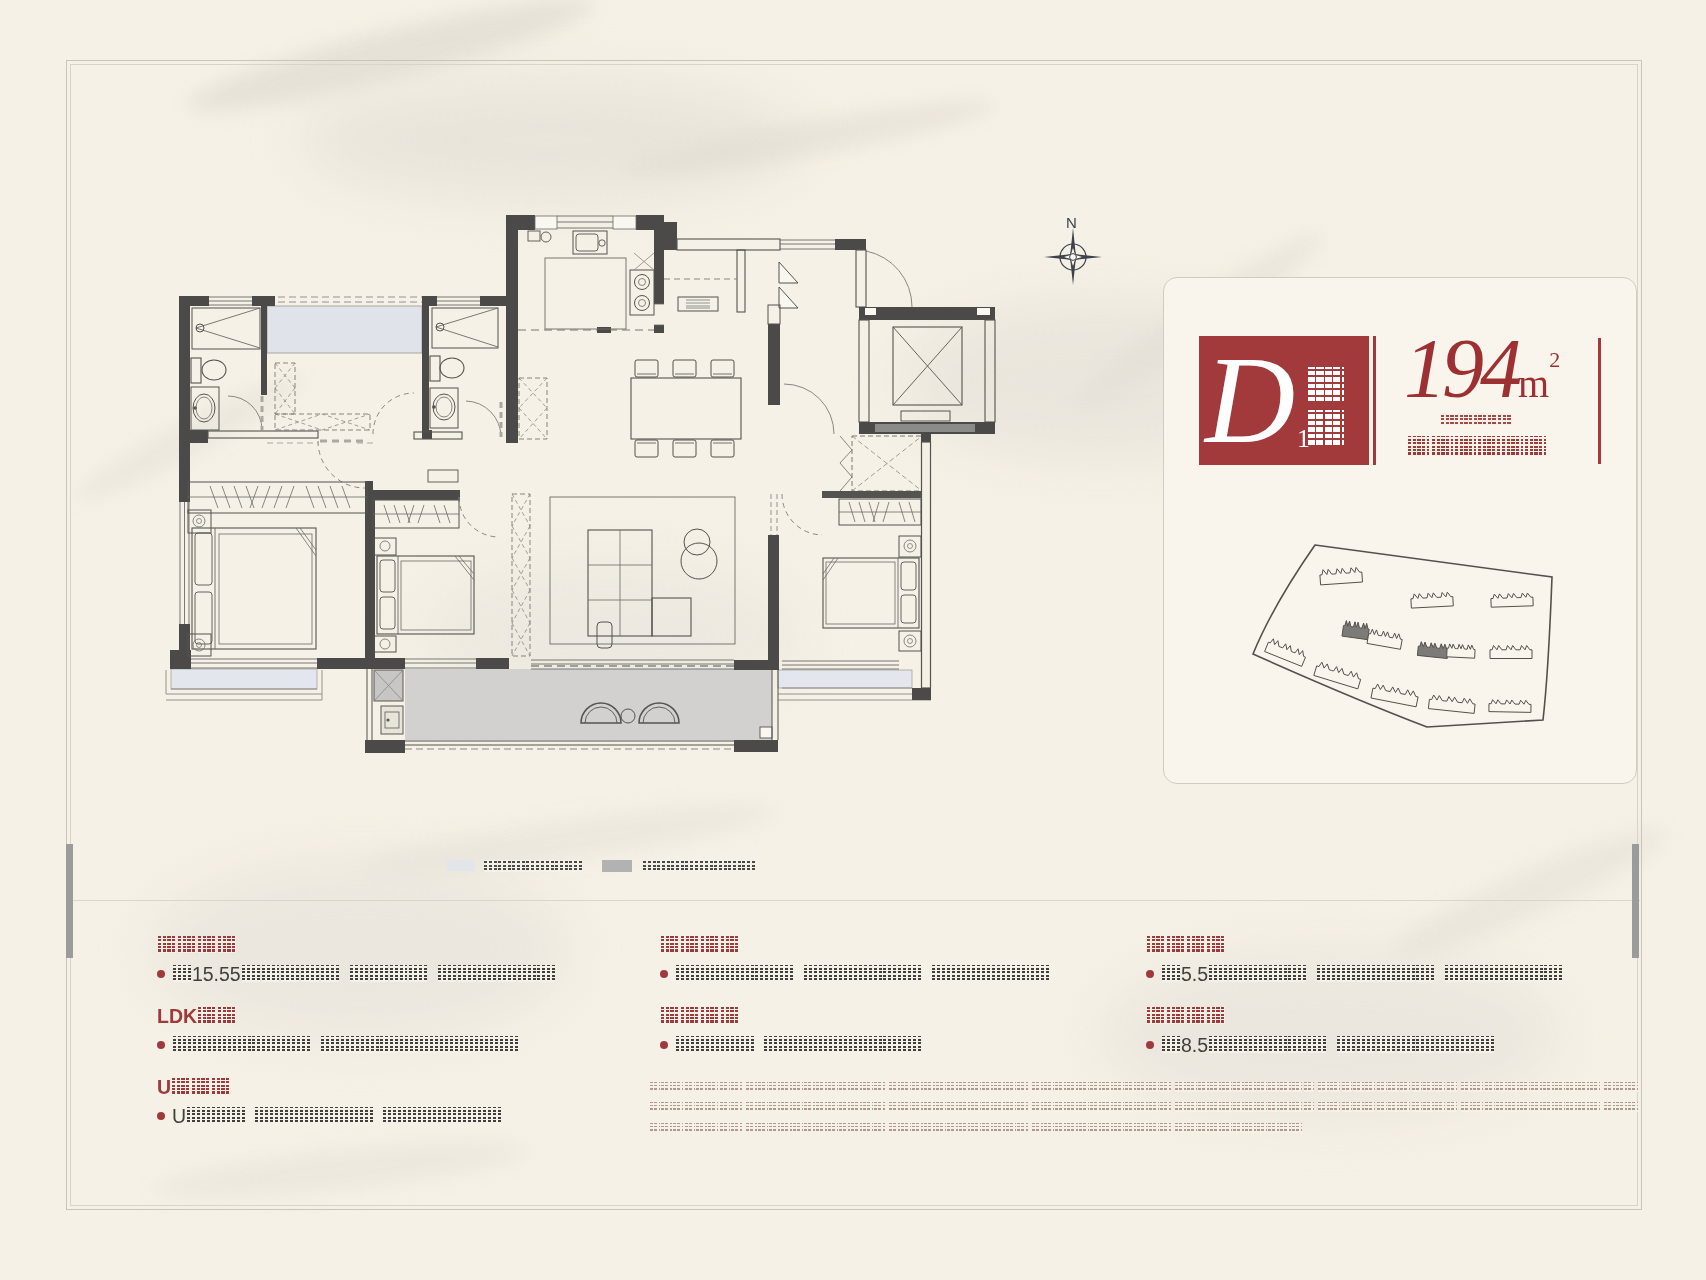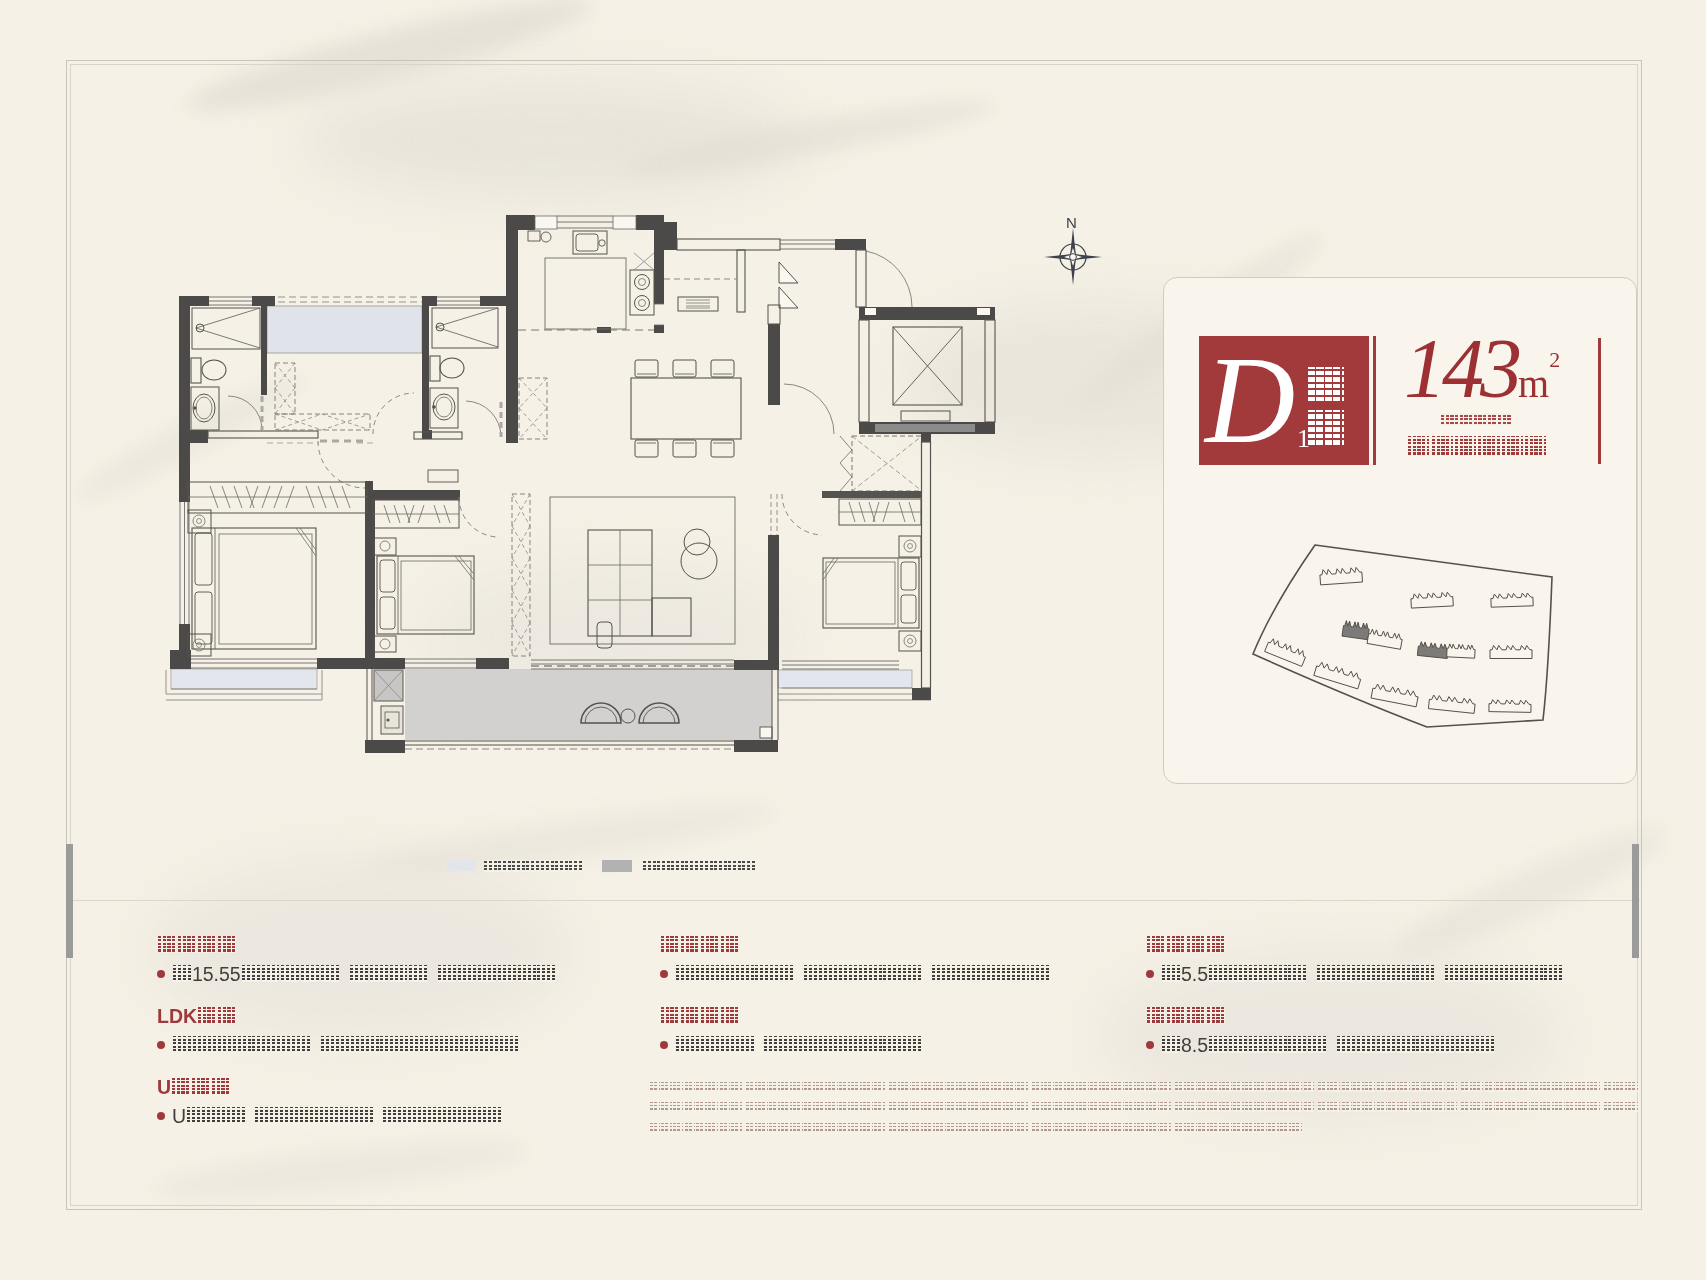--- a/index.html
+++ b/index.html
@@ -54,21 +54,21 @@
 
 <div class="abs" style="left:1205px;top:338px;width:120px;height:125px;color:#fff;font-family:'Liberation Serif',serif;font-style:italic;font-size:125px;line-height:125px;">D</div>
 
 <div class="abs" style="left:1297px;top:424px;color:#fff;font-family:'Liberation Serif',serif;font-size:26px;">1</div>
 
 <div class="abs" style="left:1308px;top:366px;width:40px;color:#fff;font-size:39px;line-height:41px;">
 <span class="zt"></span><span class="zt"></span></div>
 
 <div class="abs" style="left:1373px;top:336px;width:3px;height:129px;background:#a23a3c;"></div>
 
-<div class="abs" style="left:1404px;top:322px;width:200px;height:80px;color:#9c3032;font-family:'Liberation Serif',serif;font-style:italic;font-size:84px;line-height:76px;"><span style="letter-spacing:-4px;">143</span><span style="font-size:40px;font-style:normal;letter-spacing:0;">m</span><sup style="font-size:22px;font-style:normal;vertical-align:30px;letter-spacing:0;">2</sup></div>
+<div class="abs" style="left:1404px;top:322px;width:200px;height:80px;color:#9c3032;font-family:'Liberation Serif',serif;font-style:italic;font-size:84px;line-height:76px;"><span style="letter-spacing:-4px;">194</span><span style="font-size:40px;font-style:normal;letter-spacing:0;">m</span><sup style="font-size:22px;font-style:normal;vertical-align:30px;letter-spacing:0;">2</sup></div>
 
 <div class="abs" style="left:1440px;top:411px;color:#a4484a;font-size:14px;letter-spacing:7px;"><span class="z"></span><span class="z"></span><span class="z"></span><span class="z"></span><span class="z"></span></div>
 
 <div class="abs" style="left:1407px;top:434px;color:#9e3a3c;font-size:23px;letter-spacing:3px;"><span class="z"></span><span class="z"></span><span class="z"></span><span class="z"></span><span class="z"></span><span class="z"></span></div>
 
 <div class="abs" style="left:1598px;top:338px;width:3px;height:126px;background:#a23a3c;"></div>
 
 <svg class="abs" style="left:1163px;top:500px;" width="472" height="290" viewBox="1163 500 472 290">
 
 <path d="M1315,545 L1552,577 C1550,630 1547,685 1543,720 L1427,727 C1380,709 1300,675 1253,654 C1269,615 1292,578 1315,545 Z" fill="none" stroke="#55504a" stroke-width="1.6"></path>

